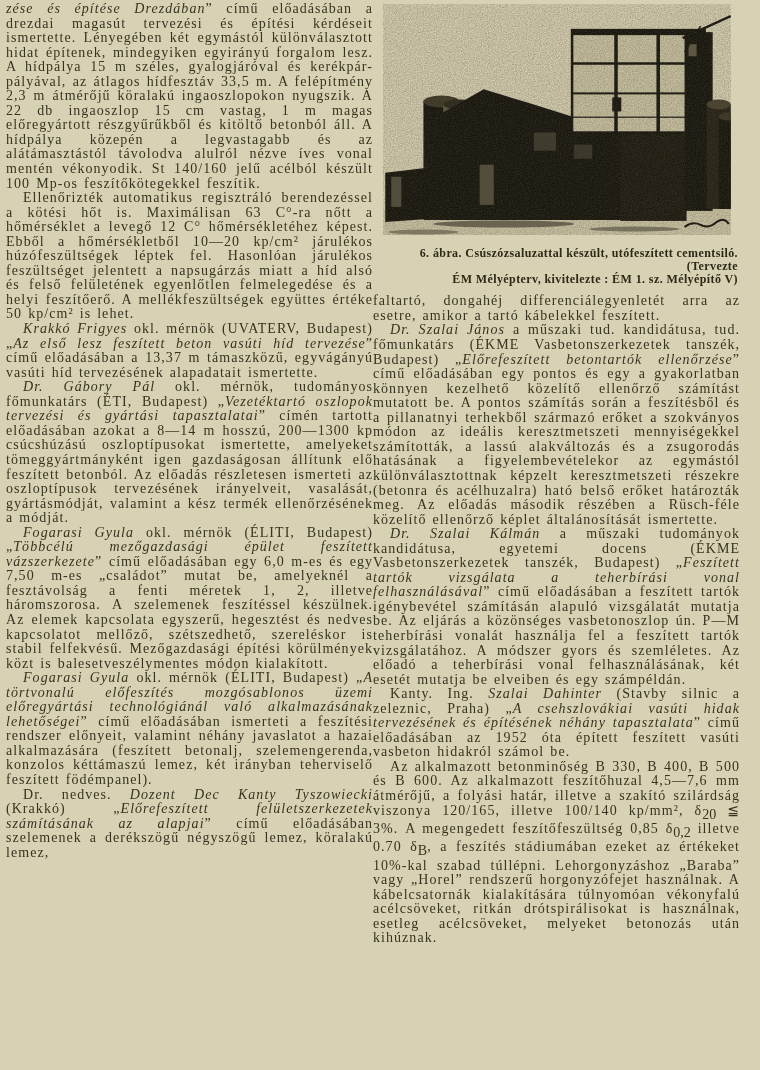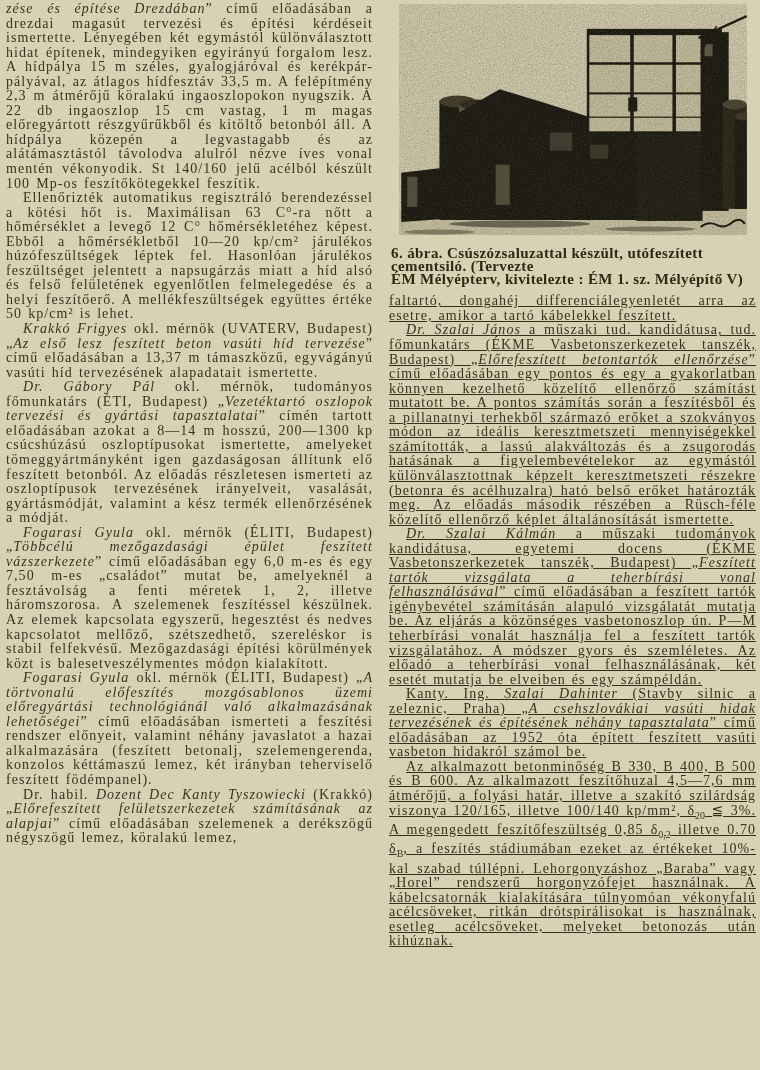--- a/index.html
+++ b/index.html
@@ -8,64 +8,63 @@
     background:#d8d2b5;
     font-family:"Liberation Serif","DejaVu Serif",serif;
   }
   .page{
     position:relative;width:760px;height:1070px;
     color:#332e1f;
   }
   .columns{
     display:flex;
     padding:2px 4px 0 6px;
-    gap:16px;
   }
   .col{width:367px;height:1068px;overflow:hidden;}
   .para{
     margin:0;
     text-align:justify;
     font-size:14px;
     line-height:14.55px;
     letter-spacing:1.05px;
     word-spacing:1.5px;
     color:#383320;
   }
   .para.indent{text-indent:17px;}
   .it{font-style:italic;}
-  .sb{vertical-align:sub;font-size:10px;letter-spacing:0;}
+  .sb{vertical-align:sub;font-size:14px;letter-spacing:0;}
   figure{margin:0;padding:0;}
   .photo-wrap{width:348px;margin:2px auto 0 auto;}
   .photo-wrap svg{display:block;width:348px;height:231px;}
   .figcap{
     font-weight:bold;
-    font-size:15px;
+    font-size:12px;
     line-height:12.8px;
-    text-align:left;
+    text-align:right;
     letter-spacing:0.4px;
     margin:12px 2px 9px 2px;
     color:#2e2916;
   }
-  .rtext{margin-top:2px;text-decoration:underline;}
+  .rtext{margin-top:2px;}
 </style>
 </head>
 <body>
 
 <div class="page">
   <div class="columns">
 
     <div class="col">
       <div>
           <p class="para"><span class="it">zése és építése Drezdában</span><span>” című előadásában a drezdai magasút tervezési és építési kérdéseit ismertette. Lényegében két egymástól különválasztott hidat építenek, mindegyiken egyirányú forgalom lesz. A hídpálya 15 m széles, gyalogjáróval és kerékpár-pályával, az átlagos hídfesztáv 33,5 m. A felépítmény 2,3 m átmérőjű köralakú ingaoszlopokon nyugszik. A 22 db ingaoszlop 15 cm vastag, 1 m magas előregyártott részgyűrűkből és kitöltő betonból áll. A hídpálya közepén a legvastagabb és az alátámasztástól távolodva alulról nézve íves vonal mentén vékonyodik. St 140/160 jelű acélból készült 100 Mp-os feszítőkötegekkel feszítik.</span></p>
           <p class="para indent"><span>Ellenőrizték automatikus regisztráló berendezéssel a kötési hőt is. Maximálisan 63 C°-ra nőtt a hőmérséklet a levegő 12 C° hőmérsékletéhez képest. Ebből a hőmérsékletből 10—20 kp/cm² járulékos húzófeszültségek léptek fel. Hasonlóan járulékos feszültséget jelentett a napsugárzás miatt a híd alsó és felső felületének egyenlőtlen felmelegedése és a helyi feszítőerő. A mellékfeszültségek együttes értéke 50 kp/cm² is lehet.</span></p>
           <p class="para indent"><span class="it">Krakkó Frigyes</span><span> okl. mérnök (UVATERV, Budapest) „</span><span class="it">Az első lesz feszített beton vasúti híd tervezése</span><span>” című előadásában a 13,37 m támaszközű, egyvágányú vasúti híd tervezésének alapadatait ismertette.</span></p>
           <p class="para indent"><span class="it">Dr. Gábory Pál</span><span> okl. mérnök, tudományos főmunkatárs (ÉTI, Budapest) „</span><span class="it">Vezetéktartó oszlopok tervezési és gyártási tapasztalatai</span><span>” címén tartott előadásában azokat a 8—14 m hosszú, 200—1300 kp csúcshúzású oszloptípusokat ismertette, amelyeket tömeggyártmányként igen gazdaságosan állítunk elő feszített betonból. Az előadás részletesen ismerteti az oszloptípusok tervezésének irányelveit, vasalását, gyártásmódját, valamint a kész termék ellenőrzésének a módját.</span></p>
           <p class="para indent"><span class="it">Fogarasi Gyula</span><span> okl. mérnök (ÉLITI, Budapest) „</span><span class="it">Többcélú mezőgazdasági épület feszített vázszerkezete</span><span>” című előadásában egy 6,0 m-es és egy 7,50 m-es „családot” mutat be, amelyeknél a fesztávolság a fenti méretek 1, 2, illetve háromszorosa. A szelemenek feszítéssel készülnek. Az elemek kapcsolata egyszerű, hegesztést és nedves kapcsolatot mellőző, szétszedhető, szereléskor is stabil felfekvésű. Mezőgazdasági építési körülmények közt is balesetveszélymentes módon kialakított.</span></p>
           <p class="para indent"><span class="it">Fogarasi Gyula</span><span> okl. mérnök (ÉLITI, Budapest) „</span><span class="it">A törtvonalú előfeszítés mozgósablonos üzemi előregyártási technológiánál való alkalmazásának lehetőségei</span><span>” című előadásában ismerteti a feszítési rendszer előnyeit, valamint néhány javaslatot a hazai alkalmazására (feszített betonalj, szelemengerenda, konzolos kéttámaszú lemez, két irányban teherviselő feszített födémpanel).</span></p>
-          <p class="para indent"><span>Dr. habil. </span><span class="it">Dozent Dec Kanty Tyszowiecki</span><span> (Krakkó) „</span><span class="it">Előrefeszített felületszerkezetek számításának az alapjai</span><span>” című előadásában szelemenek a derékszögű négyszögű lemez, köralakú lemez,</span></p>
+          <p class="para indent"><span>Dr. nedves. </span><span class="it">Dozent Dec Kanty Tyszowiecki</span><span> (Krakkó) „</span><span class="it">Előrefeszített felületszerkezetek számításának az alapjai</span><span>” című előadásában szelemenek a derékszögű négyszögű lemez, köralakú lemez,</span></p>
         </div>
     </div>
 
     <div class="col">
       <figure>
         <div class="photo-wrap">
           <svg viewBox="0 0 346 230" xmlns="http://www.w3.org/2000/svg">
             <defs>
               <filter id="grain" x="0" y="0" width="100%" height="100%">
                 <feTurbulence type="fractalNoise" baseFrequency="0.85" numOctaves="2" seed="7"></feTurbulence>

